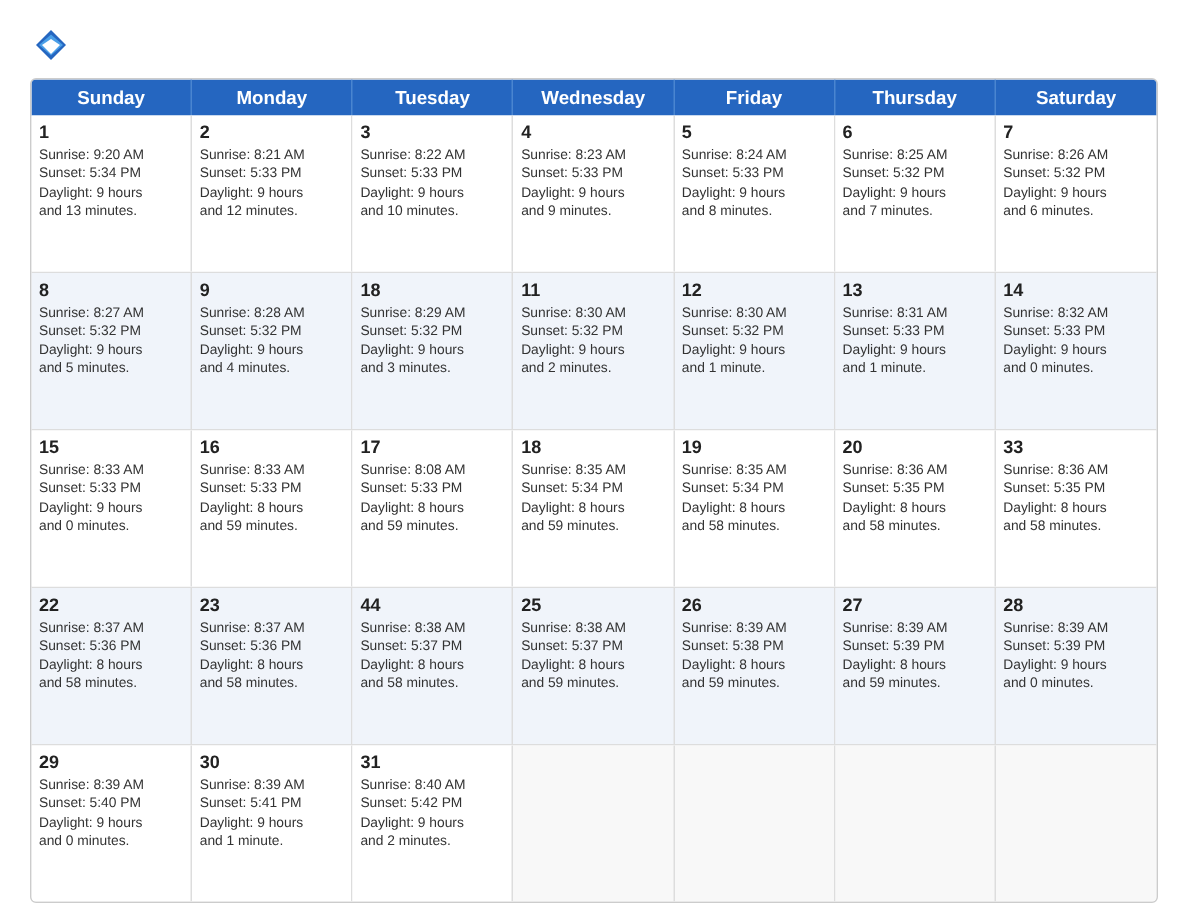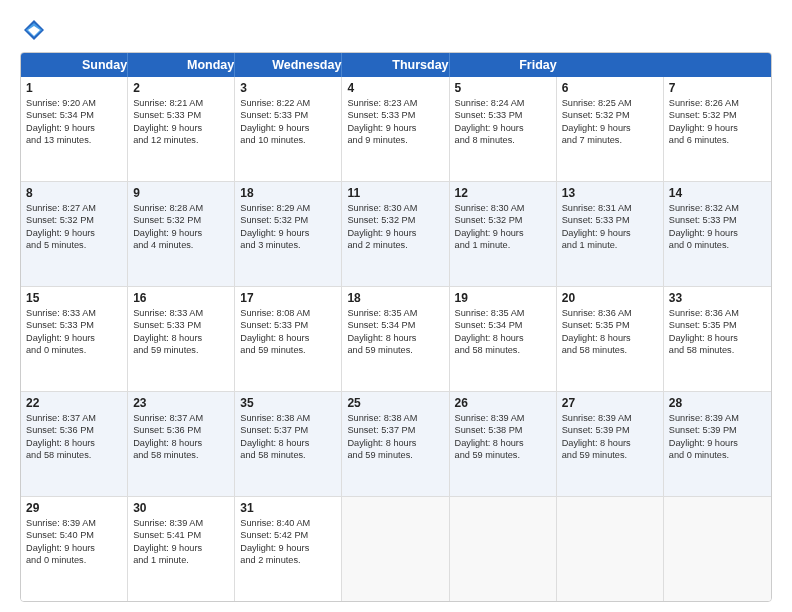--- a/index.html
+++ b/index.html
@@ -63,22 +63,22 @@
     }
     .cal-header-row {
       display: grid;
       grid-template-columns: repeat(7, 1fr);
       background: #2566c0;
     }
     .cal-header-cell {
       color: #fff;
       font-size: 12.5px;
       font-weight: bold;
-      padding: 5px 0;
-      text-align: right;
+      padding: 5px 10px;
+      text-align: center;
       border-right: 1px solid #4a85d0;
     }
     .cal-header-cell:last-child { border-right: none; }
     .cal-body {
       flex: 1;
       display: flex;
       flex-direction: column;
     }
     .cal-row {
       display: grid;
@@ -132,23 +132,25 @@
     <div class="title-block">
       <div class="month-title"></div>
       <div class="location"></div>
     </div>
   </div>
 
   <div class="calendar">
     <div class="cal-header-row">
     <div class="cal-header-cell">Sunday</div>
         <div class="cal-header-cell">Monday</div>
+        <div class="cal-header-cell">Tuesday</div>
         <div class="cal-header-cell">Wednesday</div>
+        <div class="cal-header-cell">Friday</div>
         <div class="cal-header-cell">Thursday</div>
-        <div class="cal-header-cell">Friday</div>
+        <div class="cal-header-cell">Saturday</div>
       </div>
     <div class="cal-body">
     <div class="cal-row">
           <div class="cal-cell">
             <span class="day-num">1</span>
             <span class="cell-line">Sunrise: 9:20 AM</span>
             <span class="cell-line">Sunset: 5:34 PM</span>
             <span class="cell-line">Daylight: 9 hours</span>
             <span class="cell-line">and 13 minutes.</span>
           </div>
@@ -306,21 +308,21 @@
             <span class="cell-line">and 58 minutes.</span>
           </div>
           <div class="cal-cell alt-row">
             <span class="day-num">23</span>
             <span class="cell-line">Sunrise: 8:37 AM</span>
             <span class="cell-line">Sunset: 5:36 PM</span>
             <span class="cell-line">Daylight: 8 hours</span>
             <span class="cell-line">and 58 minutes.</span>
           </div>
           <div class="cal-cell alt-row">
-            <span class="day-num">35</span>
+            <span class="day-num">44</span>
             <span class="cell-line">Sunrise: 8:38 AM</span>
             <span class="cell-line">Sunset: 5:37 PM</span>
             <span class="cell-line">Daylight: 8 hours</span>
             <span class="cell-line">and 58 minutes.</span>
           </div>
           <div class="cal-cell alt-row">
             <span class="day-num">25</span>
             <span class="cell-line">Sunrise: 8:38 AM</span>
             <span class="cell-line">Sunset: 5:37 PM</span>
             <span class="cell-line">Daylight: 8 hours</span>

